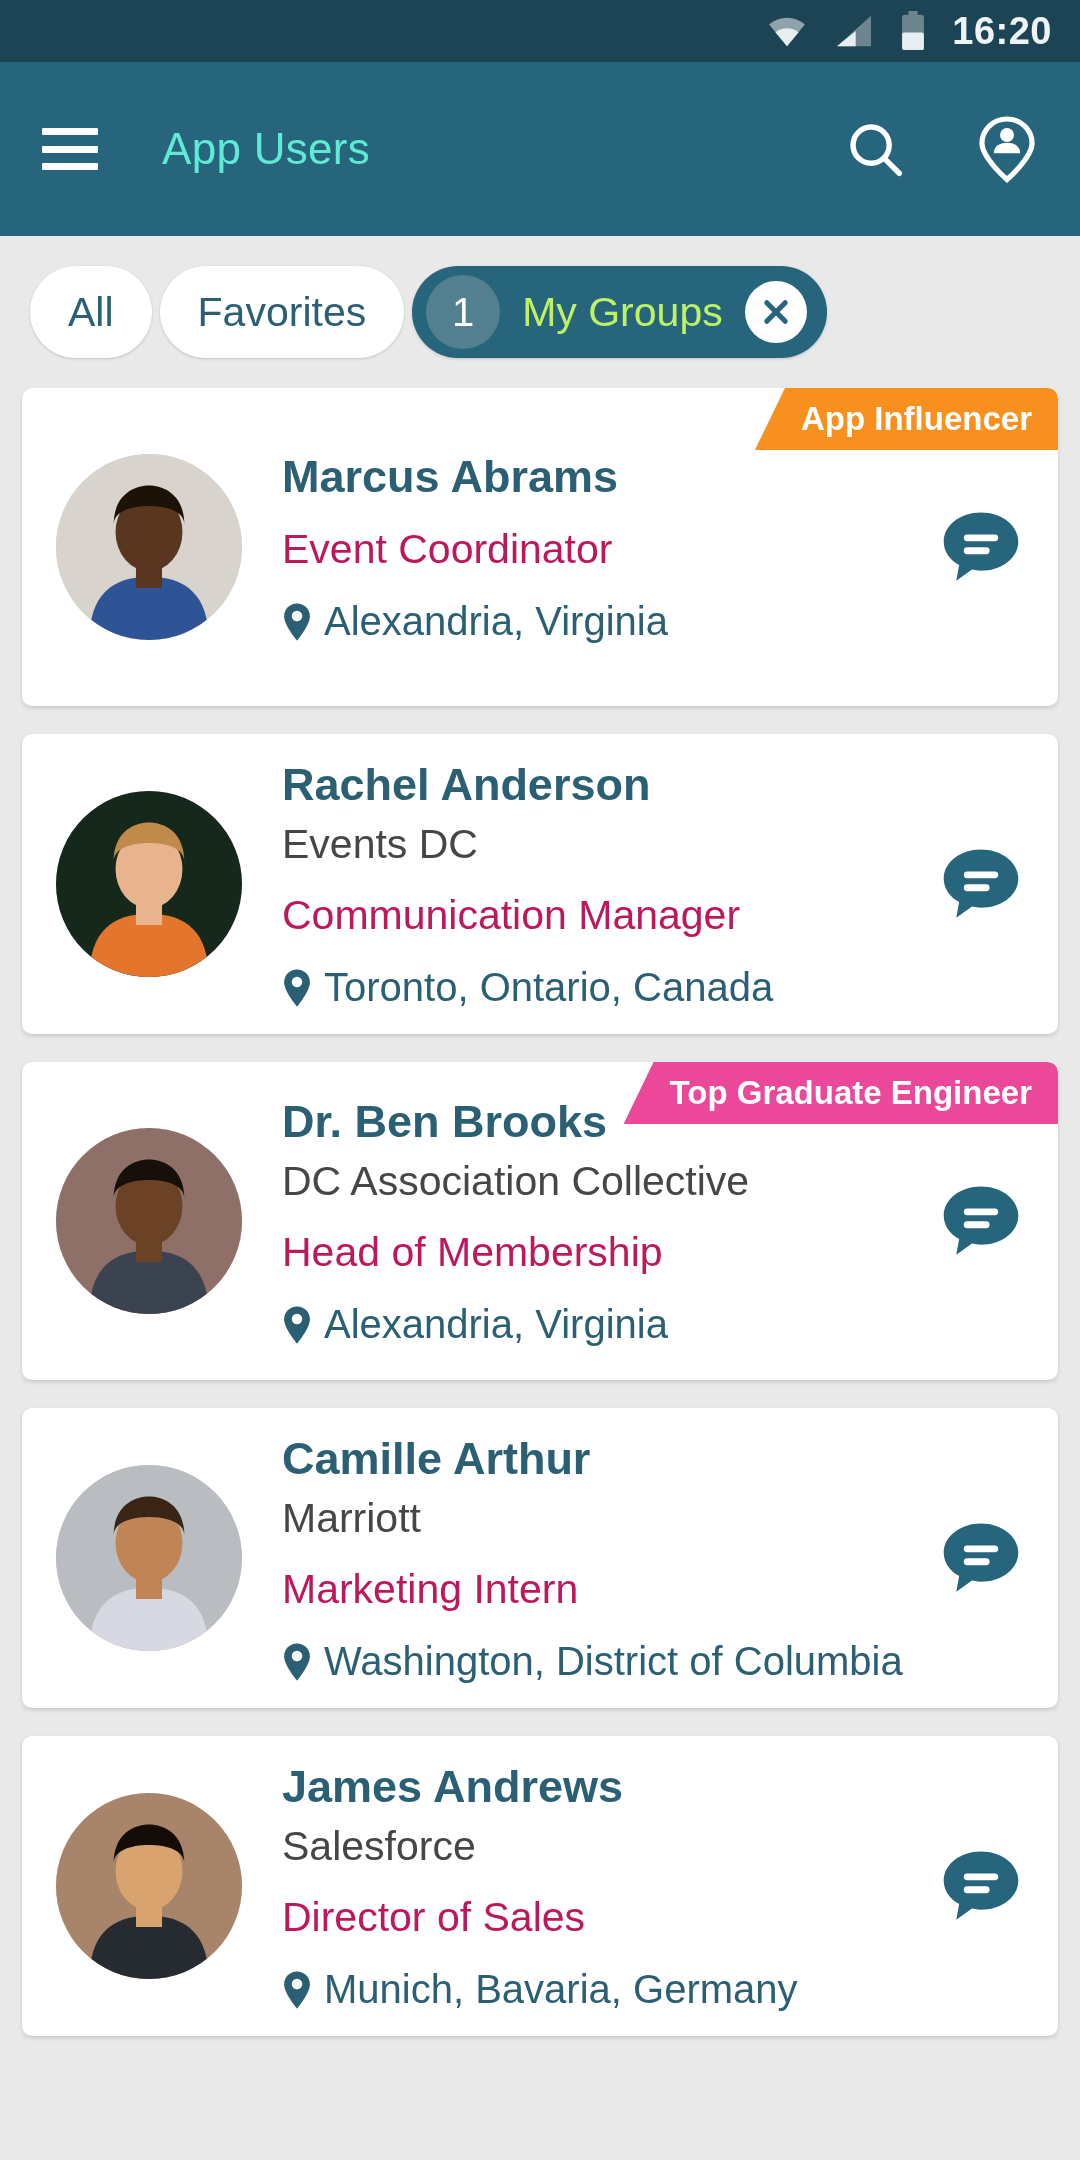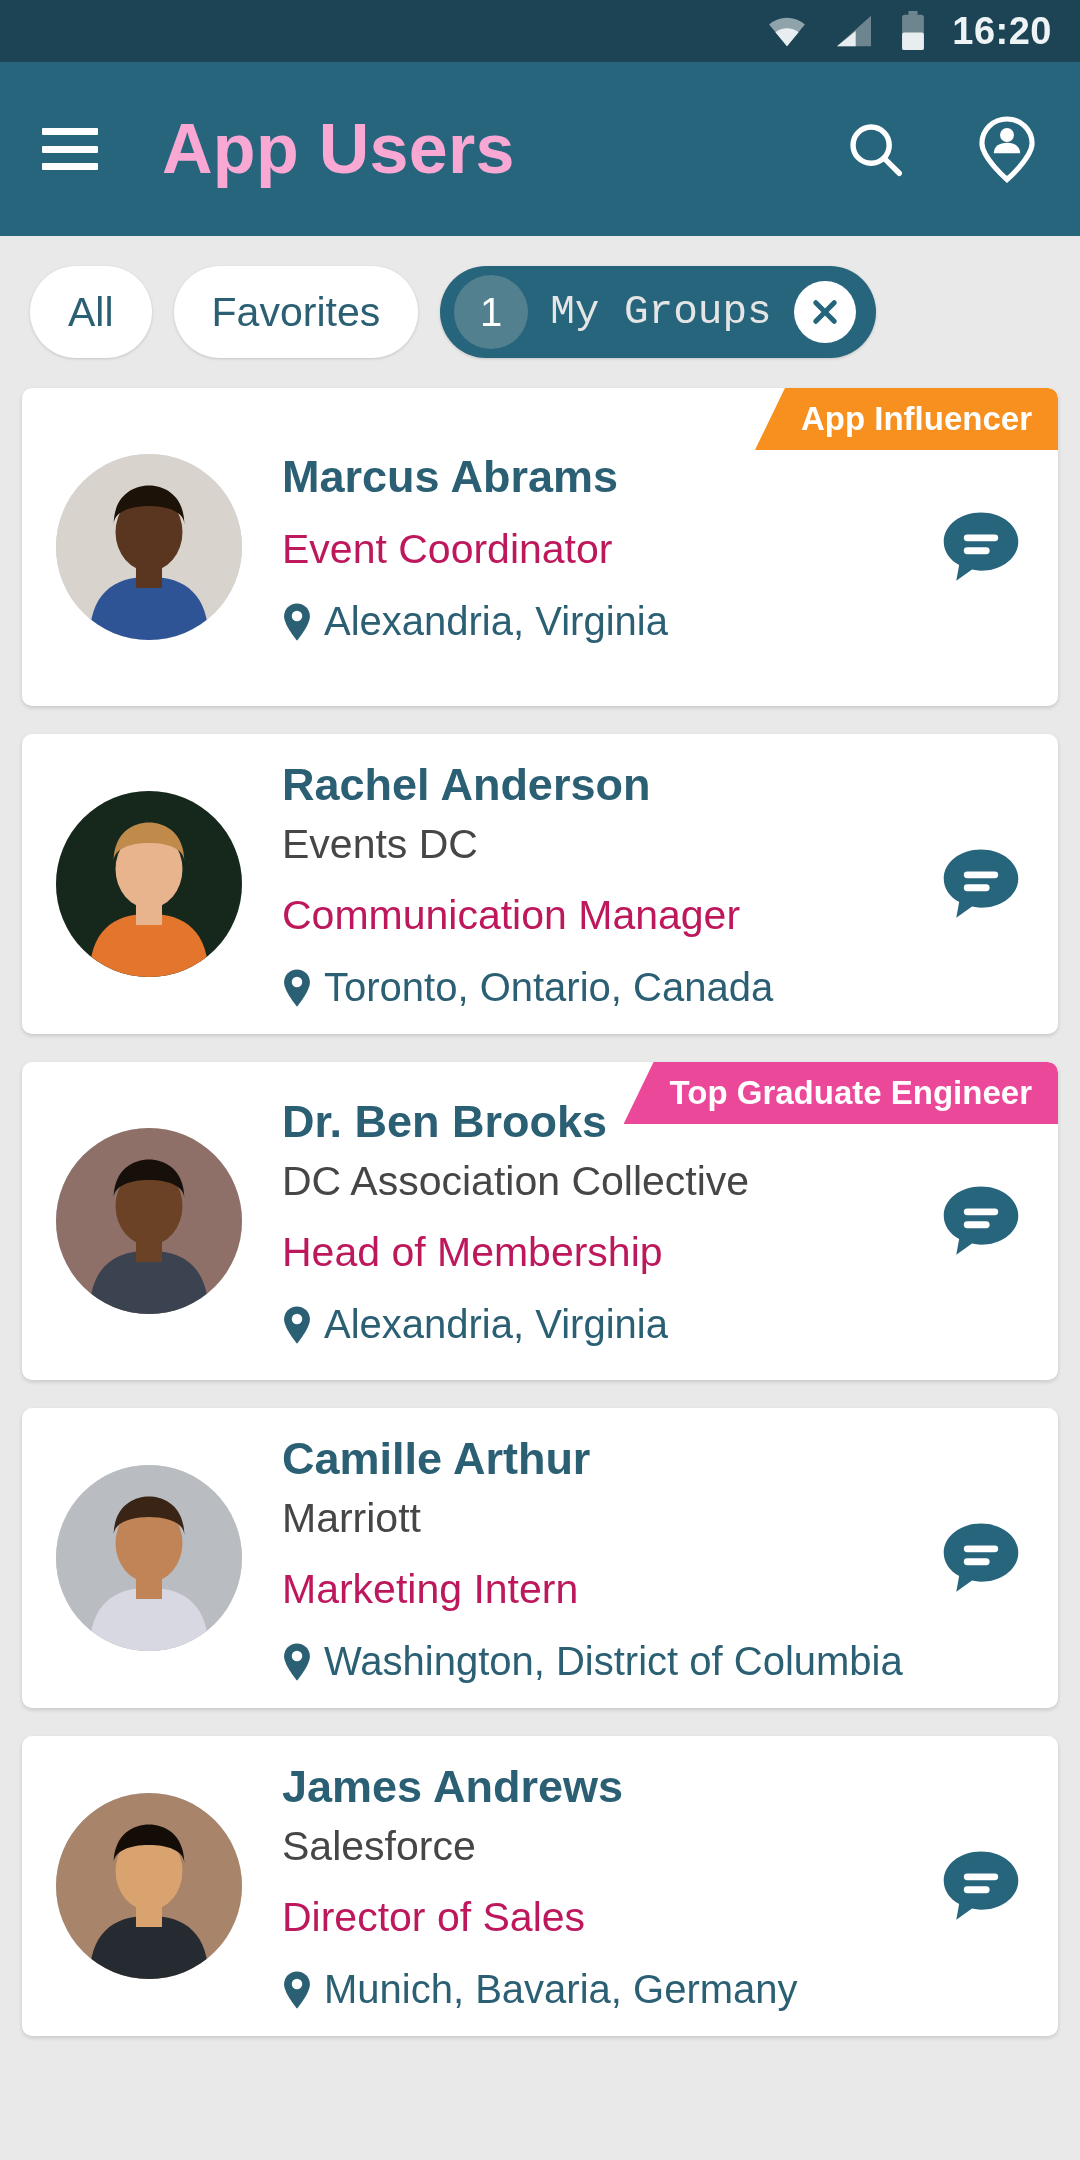--- a/index.html
+++ b/index.html
@@ -28,45 +28,45 @@
     height:174px; background:#27657c;
     display:flex; align-items:center; padding:0 42px;
     position:relative;
   }
   .hamburger{
     width:56px; height:42px; display:flex; flex-direction:column;
     justify-content:space-between; cursor:pointer;
   }
   .hamburger span{ display:block; height:7px; background:#fff; border-radius:1px; }
   .appbar-title{
-    color:#f9a8d4; font-size:70px; font-weight:bold;
+    color:#5eead4; font-size:44px; font-weight:normal;
     margin-left:64px; letter-spacing:.3px; white-space:nowrap;
   }
   .appbar-actions{
     margin-left:auto; display:flex; align-items:center; gap:70px;
   }
   .ab-btn{ display:flex; align-items:center; justify-content:center; cursor:pointer; }
 
   
   .chips{
-    display:flex; align-items:center; gap:22px;
+    display:flex; align-items:center; gap:8px;
     padding:30px 0 30px 30px;
     border-radius:16px;
   }
   .chip{
     background:#ffffff; border-radius:46px;
     height:92px; display:flex; align-items:center;
     padding:0 38px; cursor:pointer;
     box-shadow:0 1px 3px rgba(0,0,0,.16);
   }
   .chip-label{ font-size:41px; color:#2b5f73; white-space:nowrap; }
   .chip.selected{
     background:#27657c; padding:0 14px 0 14px; gap:22px;
   }
-  .chip.selected .chip-label{ color:#e5e5e5;font-family:Liberation Mono, monospace; }
+  .chip.selected .chip-label{ color:#bef264; }
   .chip-badge{
     width:74px; height:74px; border-radius:50%;
     background:#52808f; color:#ffffff;
     display:flex; align-items:center; justify-content:center;
     font-size:40px;
   }
   .chip-close{
     width:62px; height:62px; border-radius:50%;
     background:#ffffff; display:flex; align-items:center; justify-content:center;
     cursor:pointer; margin-right:6px;

